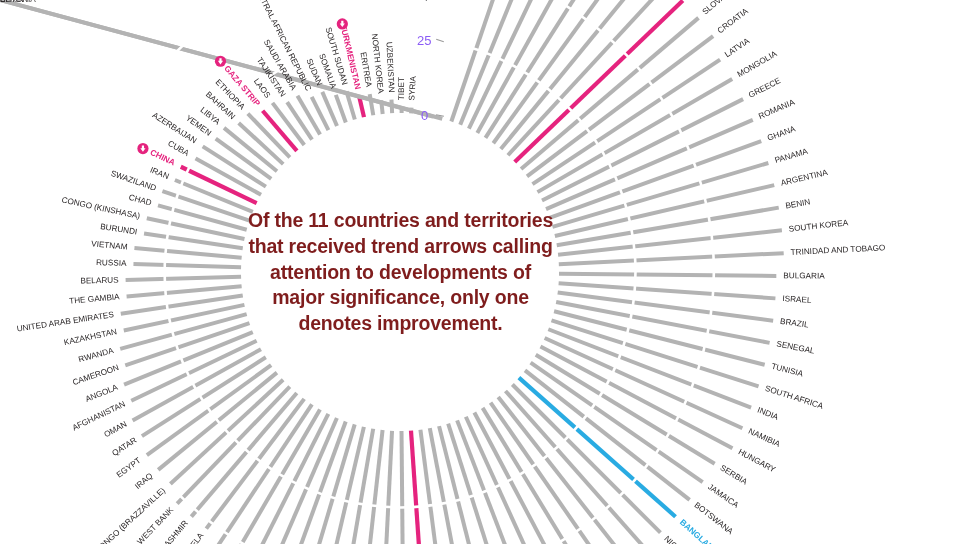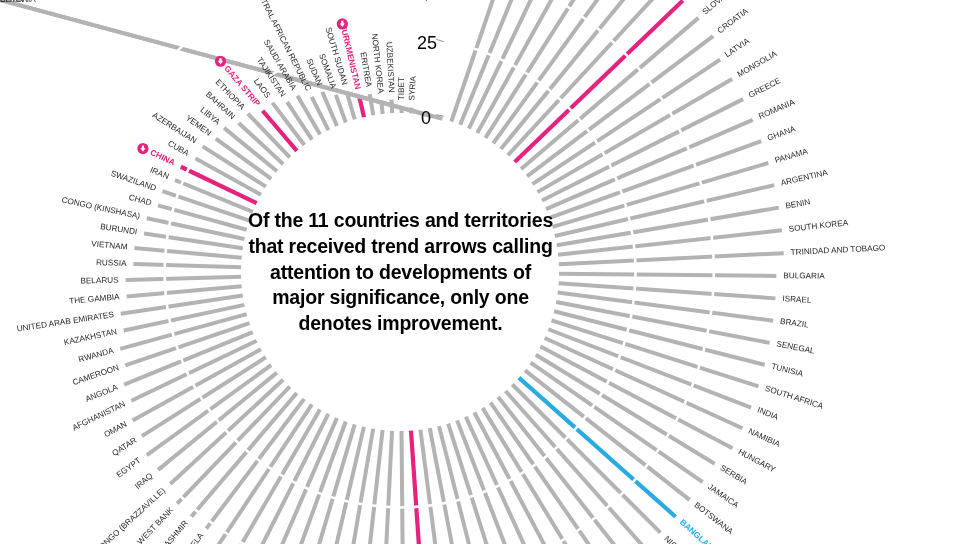--- a/index.html
+++ b/index.html
@@ -6,25 +6,25 @@
   body{width:966px;height:544px;overflow:hidden;font-family:"Liberation Sans",sans-serif;}
   #stage{position:relative;width:966px;height:544px;overflow:hidden;background:#fff;}
   #radial{position:absolute;left:0;top:0;width:966px;height:544px;}
   .center-copy{
     position:absolute;left:243px;top:185px;width:315px;height:175px;
     display:flex;align-items:center;justify-content:center;
     text-align:center;pointer-events:none;
   }
   .center-copy p{
     margin:0;font-family:"Liberation Sans",sans-serif;font-weight:bold;
-    font-size:19.5px;line-height:1.33;color:#000000;letter-spacing:-0.2px;
+    font-size:19.5px;line-height:1.33;color:#7f1d1d;letter-spacing:-0.2px;
   }
   .axis-label{
     position:absolute;font-family:"Liberation Sans",sans-serif;
-    font-size:18px;color:#000000;font-weight:normal;
+    font-size:13px;color:#8b5cf6;font-weight:normal;
   }
   .axis-25{left:417px;top:33px;}
   .axis-0{left:421px;top:108px;}
   .axis-title{
     position:absolute;left:424px;top:-9px;font-size:11px;color:#58595b;
     transform:rotate(-6deg);transform-origin:left top;
   }
   .tick{position:absolute;background:#9a9a9a;height:1px;width:8px;}
   .t25{left:436px;top:40px;transform:rotate(18deg);}
   .t0{left:436px;top:115px;transform:rotate(12deg);}

